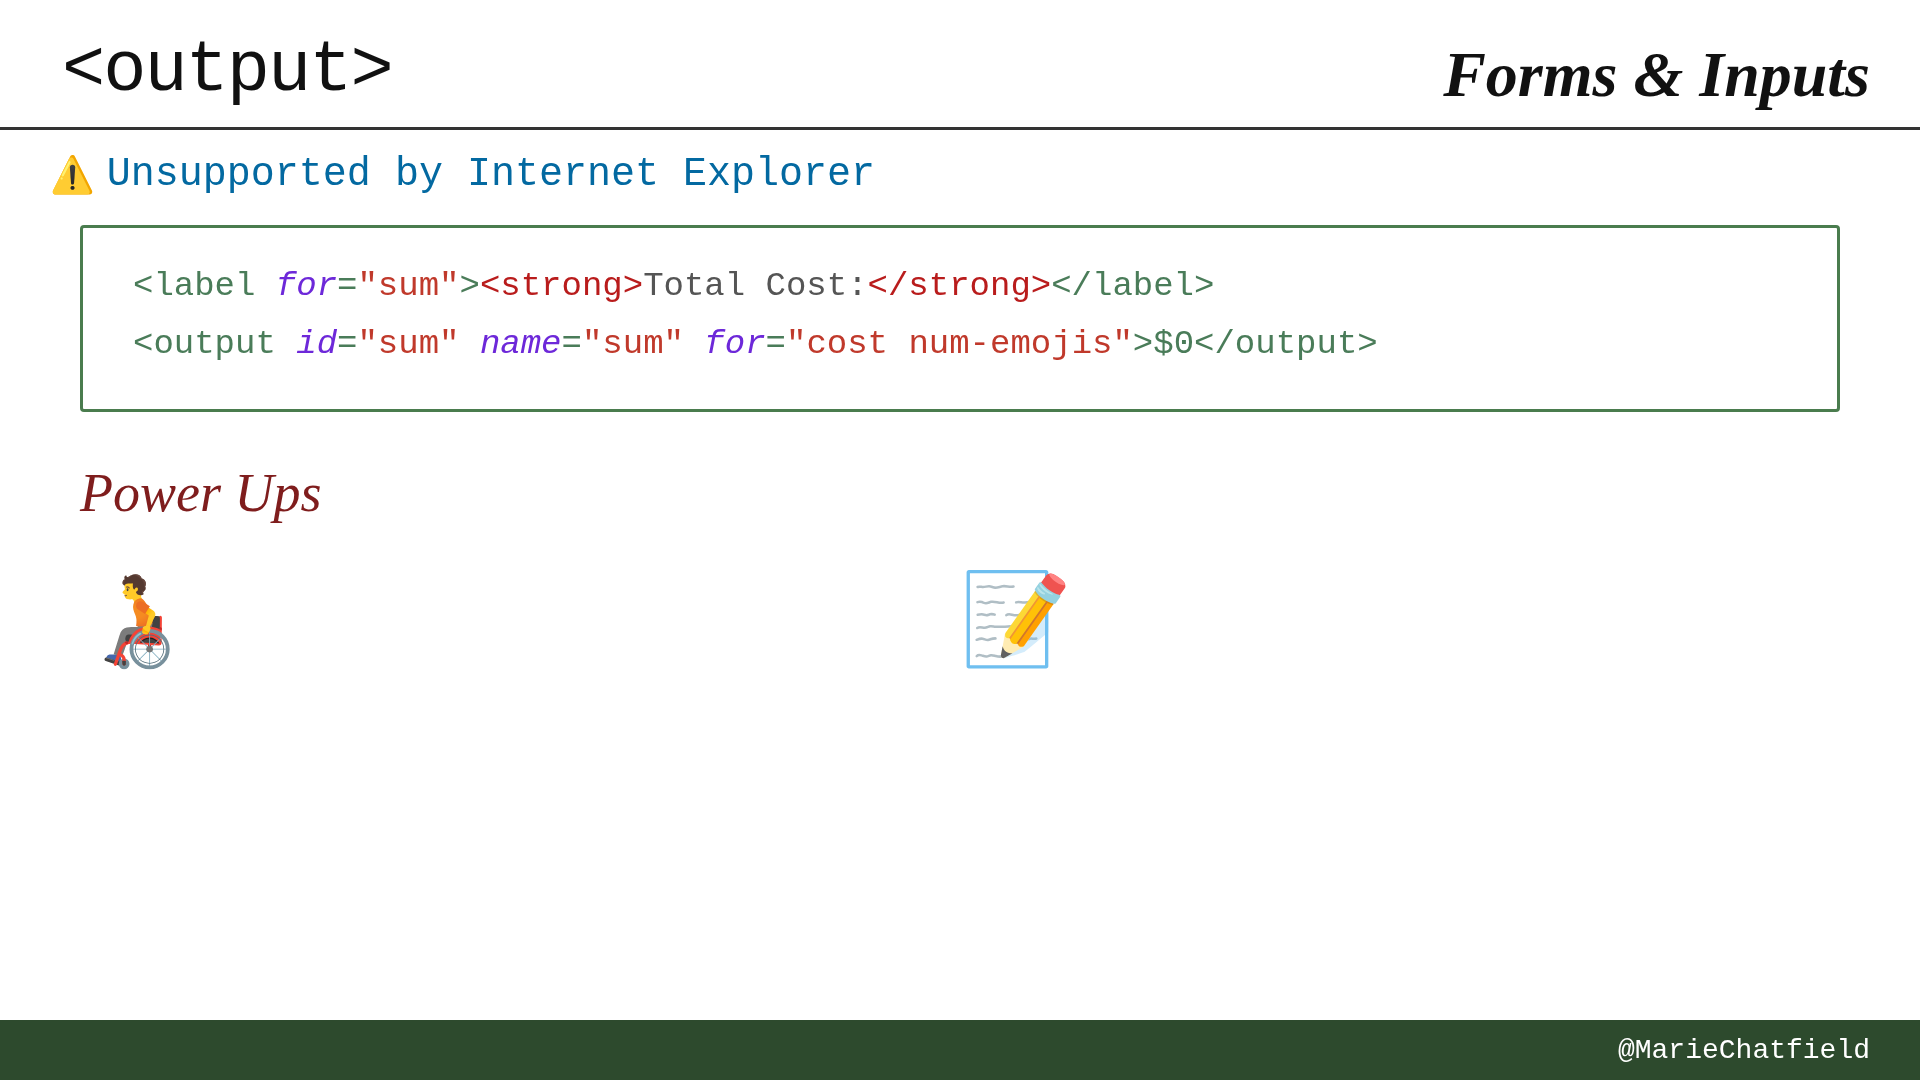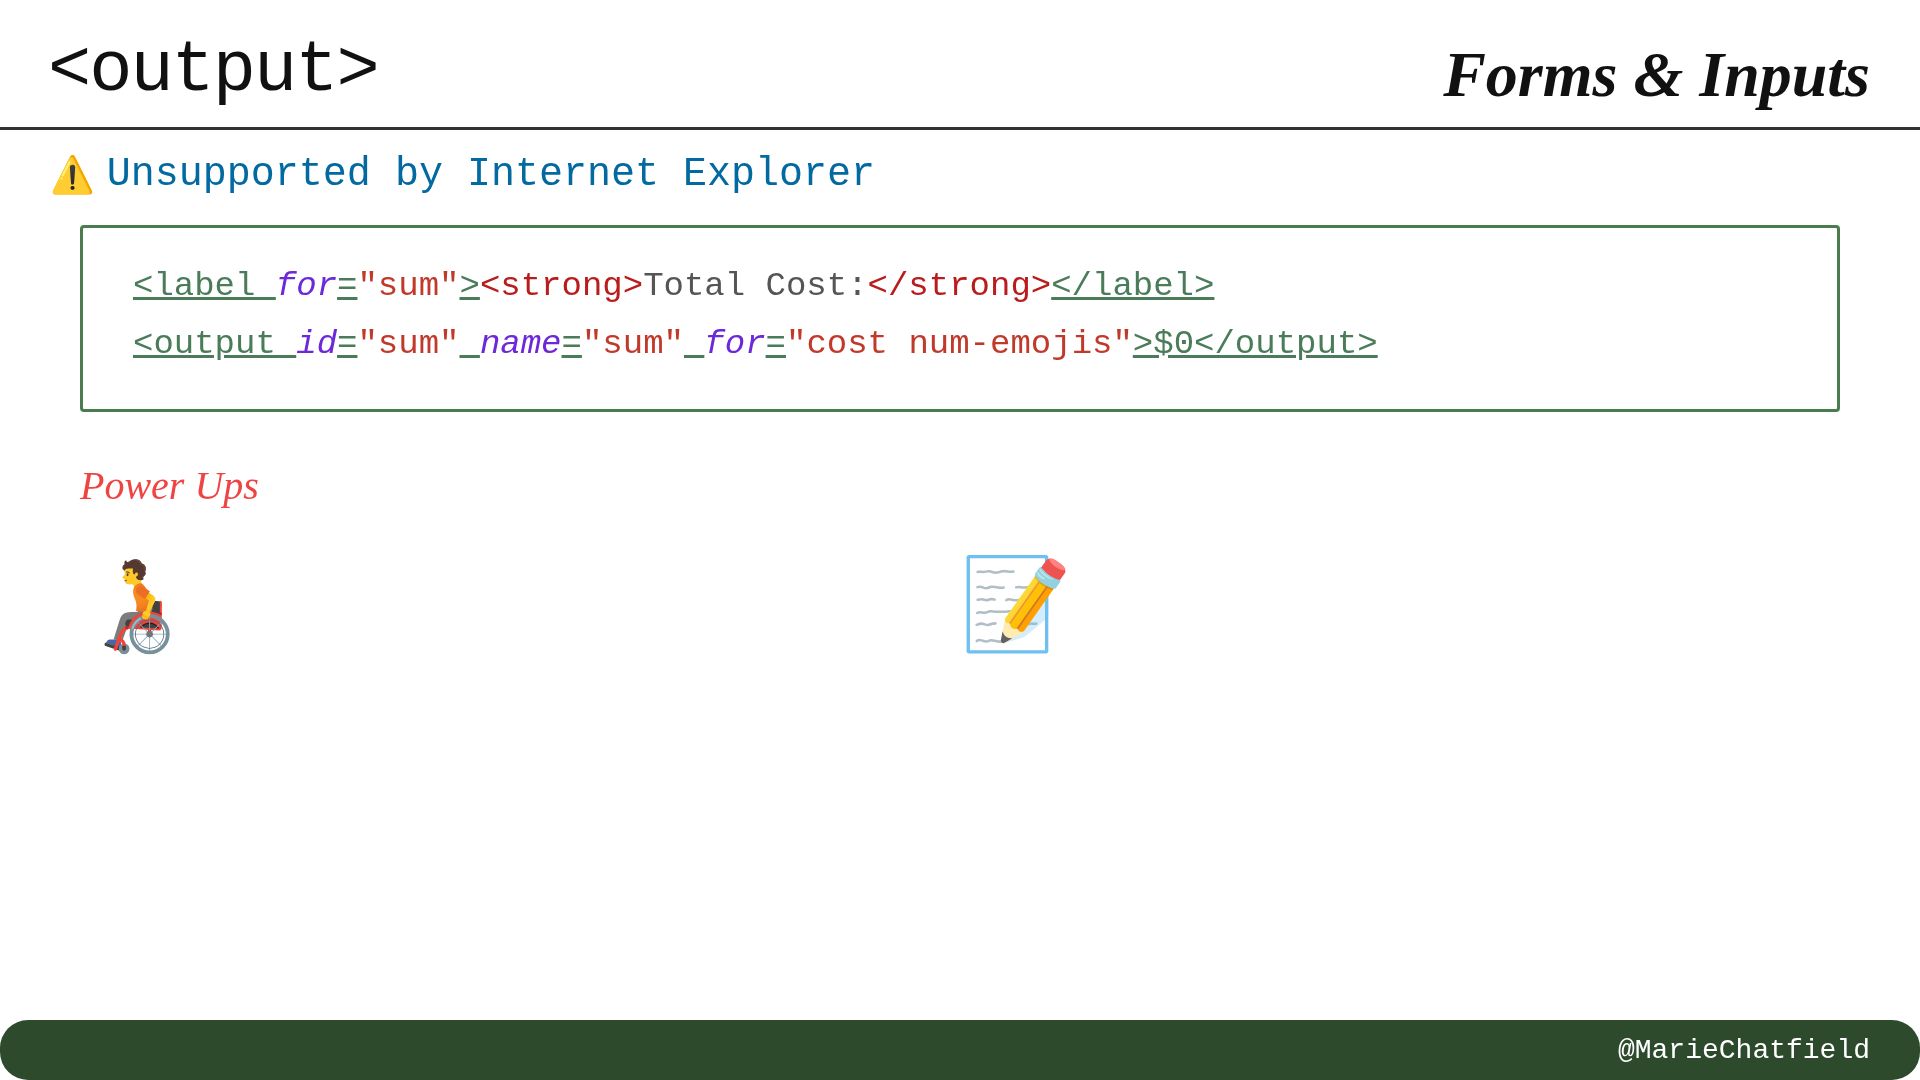--- a/index.html
+++ b/index.html
@@ -11,21 +11,21 @@
       font-family: sans-serif;
       overflow: hidden;
       position: relative;
     }
 
     
     .header {
       display: flex;
       justify-content: space-between;
       align-items: flex-end;
-      padding: 30px 50px 15px 48px;
+      padding: 30px 50px 15px 62px;
       border-bottom: 3px solid #333;
     }
 
     .page-title {
       font-family: 'Courier New', Courier, monospace;
       font-size: 72px;
       font-weight: normal;
       color: #111;
       letter-spacing: -2px;
     }
@@ -68,36 +68,36 @@
       background: #fff;
     }
 
     .code-line {
       font-family: 'Courier New', Courier, monospace;
       font-size: 34px;
       line-height: 1.7;
       color: #555;
     }
 
-    .code-tag { color: #4a7c59; text-decoration: underline; }
+    .code-tag { color: #4a7c59; }
     .code-attr { color: #6d28d9; font-style: italic; }
     .code-value { color: #c0392b; }
     .code-text { color: #555; }
     .code-strong { color: #b91c1c; }
 
     
     .power-ups-section {
       padding: 20px 80px 0 80px;
     }
 
     .power-ups-title {
-      font-size: 40px;
+      font-size: 54px;
       font-family: 'Palatino Linotype', Palatino, Georgia, serif;
       font-style: italic;
-      color: #ef4444;
+      color: #7f1d1d;
       margin-bottom: 30px;
     }
 
     .power-ups-items {
       display: flex;
       align-items: center;
       gap: 0;
       padding: 20px 0;
     }
 
@@ -124,21 +124,20 @@
       position: absolute;
       bottom: 0;
       left: 0;
       right: 0;
       height: 60px;
       background: #2d4a2d;
       display: flex;
       align-items: center;
       justify-content: flex-end;
       padding: 0 50px;
-      border-radius: 28px;
     }
 
     .footer-handle {
       font-family: 'Courier New', Courier, monospace;
       font-size: 28px;
       color: #ffffff;
     }
   </style>
 </head>
 <body>

